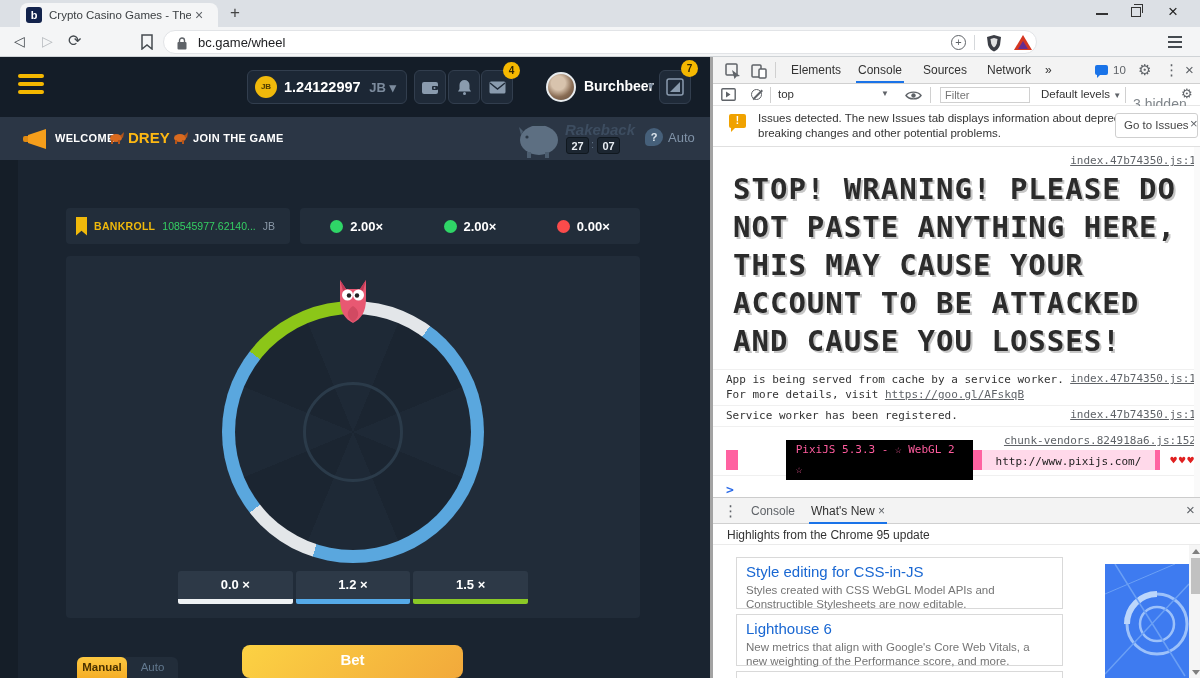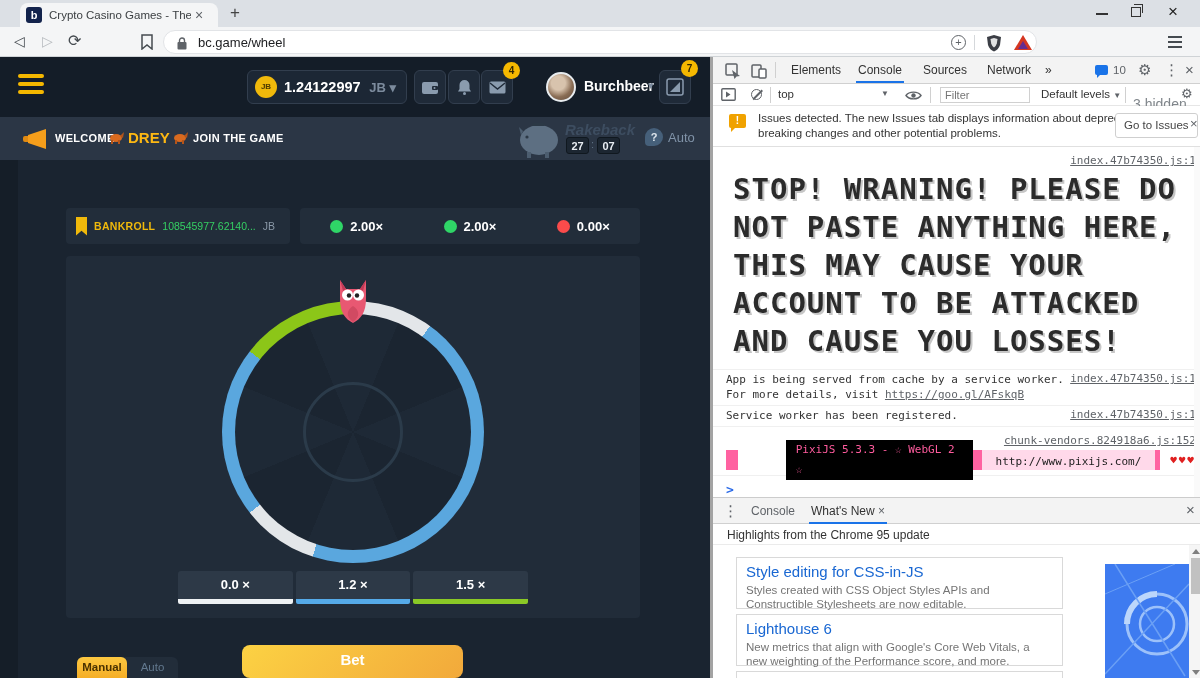--- a/index.html
+++ b/index.html
@@ -430,21 +430,21 @@
     <div id="drawer-tabbar">
       <div class="dt-ico txtbtn" style="left:10px; top:4px;">⋮</div>
       <div class="dt-tab" style="left:36px; color:#5f6368;">Console</div>
       <div class="dt-tab sel" style="left:96px;"><span>What's New</span> <span style="color:#5f6368;">×</span></div>
       <div class="dt-ico txtbtn" style="left:473px; top:3px;">×</div>
     </div>
     <div id="drawer-heading">Highlights from the Chrome 95 update</div>
     <div id="drawer-content">
       <div class="wn-card" style="top:12px;">
         <div class="wn-title">Style editing for CSS-in-JS</div>
-        <div class="wn-desc">Styles created with CSS Object Styles APIs and Constructible Stylesheets are now editable.</div>
+        <div class="wn-desc">Styles created with CSS WebGL Model APIs and Constructible Stylesheets are now editable.</div>
       </div>
       <div class="wn-card" style="top:69px;">
         <div class="wn-title">Lighthouse 6</div>
         <div class="wn-desc">New metrics that align with Google's Core Web Vitals, a new weighting of the Performance score, and more.</div>
       </div>
       <div class="wn-card" style="top:126px; height:8px; border-bottom:none;"></div>
       <svg id="wn-image" viewBox="0 0 84 115">
         <rect width="84" height="115" fill="#3e7bf0"></rect>
         <circle cx="52" cy="60" r="30" fill="none" stroke="#9cc1fa" stroke-width="3"></circle>
         <circle cx="52" cy="60" r="17" fill="none" stroke="#9cc1fa" stroke-width="2.5"></circle>

